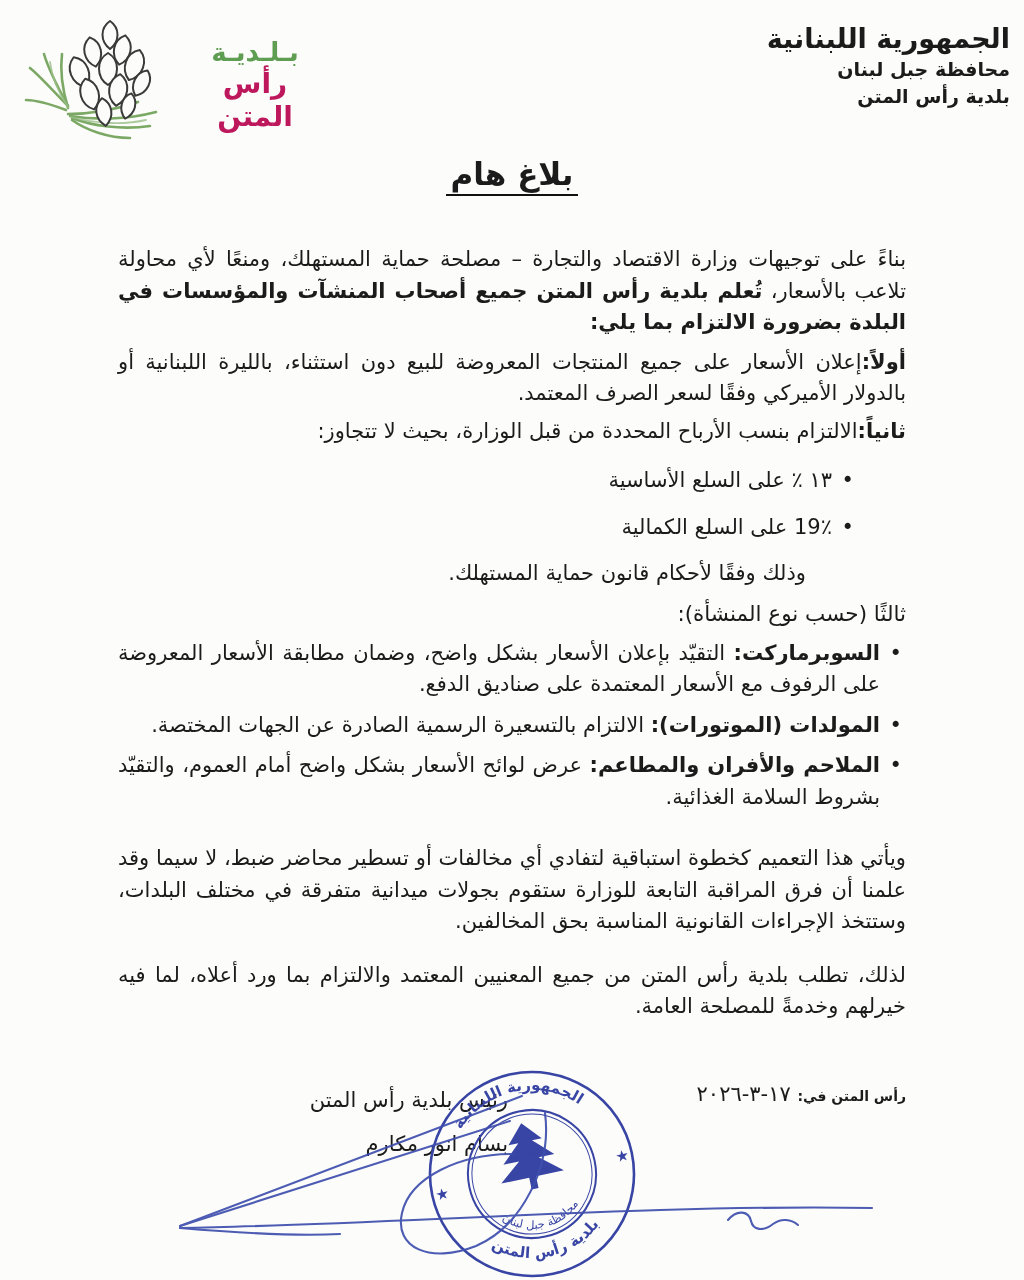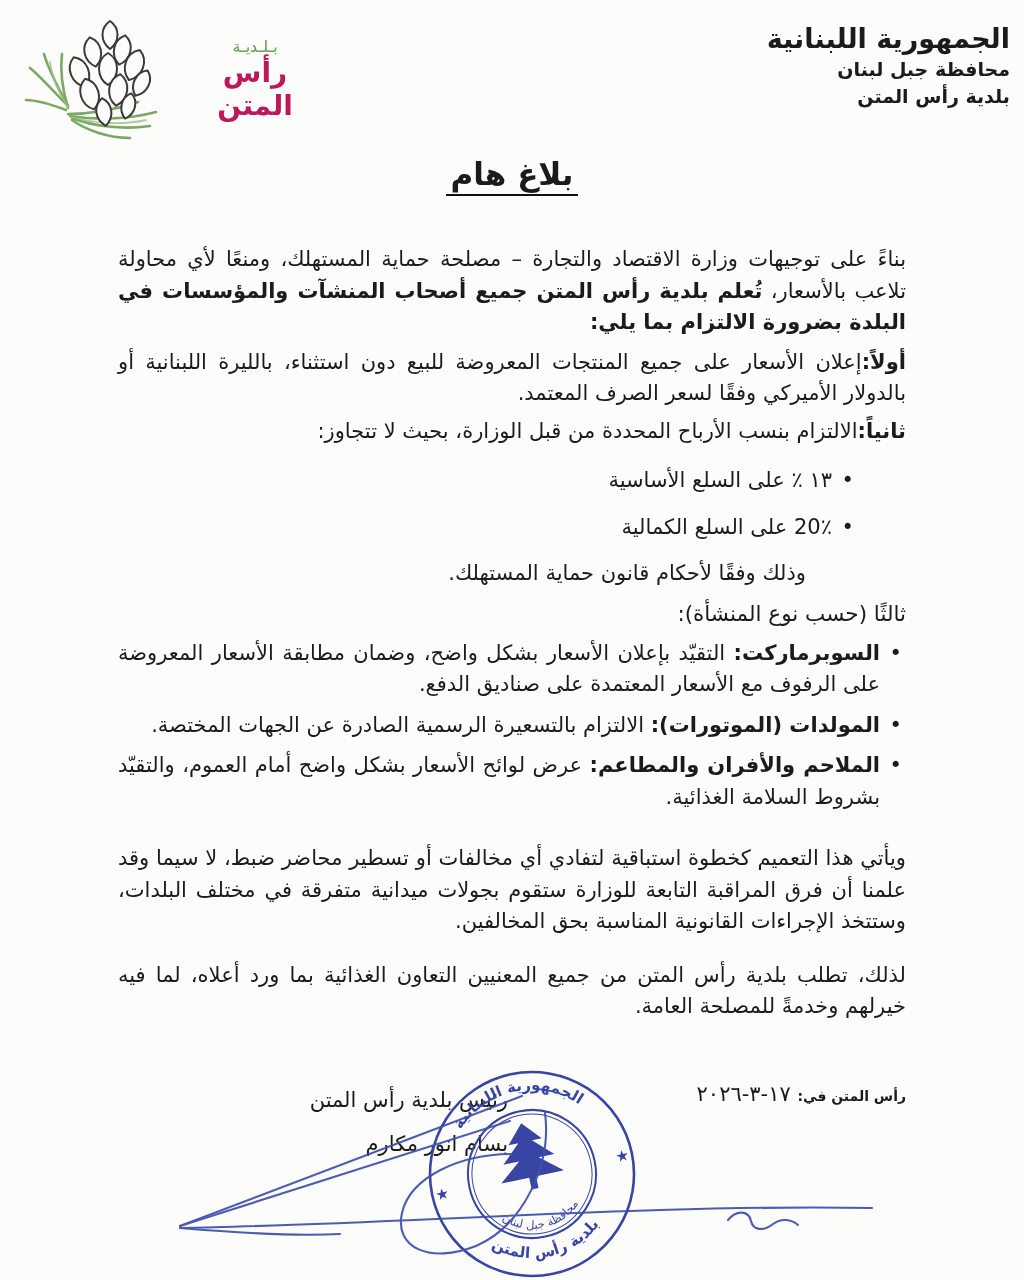--- a/index.html
+++ b/index.html
@@ -24,21 +24,21 @@
 
   .logo {
     position: absolute; top: 10px; left: 22px;
     width: 300px; height: 140px; direction: ltr;
   }
   .logo svg { position:absolute; left:0; top:0; }
   .logo-text {
     position: absolute; left: 168px; top: 28px;
     direction: rtl; text-align: center; width: 130px;
   }
-  .logo-text .l1 { color: #5f9e52; font-size: 16px; font-weight: normal; line-height: 1.1; }
+  .logo-text .l1 { color: #5f9e52; font-size: 26px; font-weight: bold; line-height: 1.1; }
   .logo-text .l2 { color: #be185d; font-size: 28px; font-weight: bold; line-height: 1.2; }
 
   
   .title-wrap { position: absolute; top: 156px; left: 0; width: 100%; text-align: center; }
   .title-wrap span {
     font-size: 31px; font-weight: bold;
     border-bottom: 2.5px solid #111; padding: 0 4px 2px;
   }
 
   
@@ -148,34 +148,34 @@
 
   <div class="doc-body">
     <p class="intro"><span>بناءً على توجيهات وزارة الاقتصاد والتجارة – مصلحة حماية المستهلك، ومنعًا لأي محاولة تلاعب بالأسعار، </span><b>تُعلم بلدية رأس المتن جميع أصحاب المنشآت والمؤسسات في البلدة بضرورة الالتزام بما يلي:</b></p>
 
     <p class="first"><b>أولاً:</b><span>إعلان الأسعار على جميع المنتجات المعروضة للبيع دون استثناء، بالليرة اللبنانية أو بالدولار الأميركي وفقًا لسعر الصرف المعتمد.</span></p>
 
     <p class="second"><b>ثانياً:</b><span>الالتزام بنسب الأرباح المحددة من قبل الوزارة، بحيث لا تتجاوز:</span></p>
 
     <ul class="percent">
       <li>١٣ ٪ على السلع الأساسية</li>
-      <li>20٪ على السلع الكمالية</li>
+      <li>19٪ على السلع الكمالية</li>
     </ul>
     <p class="note">وذلك وفقًا لأحكام قانون حماية المستهلك.</p>
 
     <h3 class="third">ثالثًا (حسب نوع المنشأة):</h3>
 
     <ul class="types">
       <li><b>السوبرماركت:</b><span> التقيّد بإعلان الأسعار بشكل واضح، وضمان مطابقة الأسعار المعروضة على الرفوف مع الأسعار المعتمدة على صناديق الدفع.</span></li>
       <li><b>المولدات (الموتورات):</b><span> الالتزام بالتسعيرة الرسمية الصادرة عن الجهات المختصة.</span></li>
       <li><b>الملاحم والأفران والمطاعم:</b><span> عرض لوائح الأسعار بشكل واضح أمام العموم، والتقيّد بشروط السلامة الغذائية.</span></li>
     </ul>
 
     <p class="closing1">ويأتي هذا التعميم كخطوة استباقية لتفادي أي مخالفات أو تسطير محاضر ضبط، لا سيما وقد علمنا أن فرق المراقبة التابعة للوزارة ستقوم بجولات ميدانية متفرقة في مختلف البلدات، وستتخذ الإجراءات القانونية المناسبة بحق المخالفين.</p>
-    <p class="closing2">لذلك، تطلب بلدية رأس المتن من جميع المعنيين التعاون الغذائية بما ورد أعلاه، لما فيه خيرلهم وخدمةً للمصلحة العامة.</p>
+    <p class="closing2">لذلك، تطلب بلدية رأس المتن من جميع المعنيين المعتمد والالتزام بما ورد أعلاه، لما فيه خيرلهم وخدمةً للمصلحة العامة.</p>
   </div>
 
   <div class="date-line">
     <span class="lbl">رأس المتن في:</span>
     <span class="val">١٧-٣-٢٠٢٦</span>
   </div>
 
   <div class="signature-block">
     <div class="s1">رئيس بلدية رأس المتن</div>
     <div class="s2">بسام انور مكارم</div>

